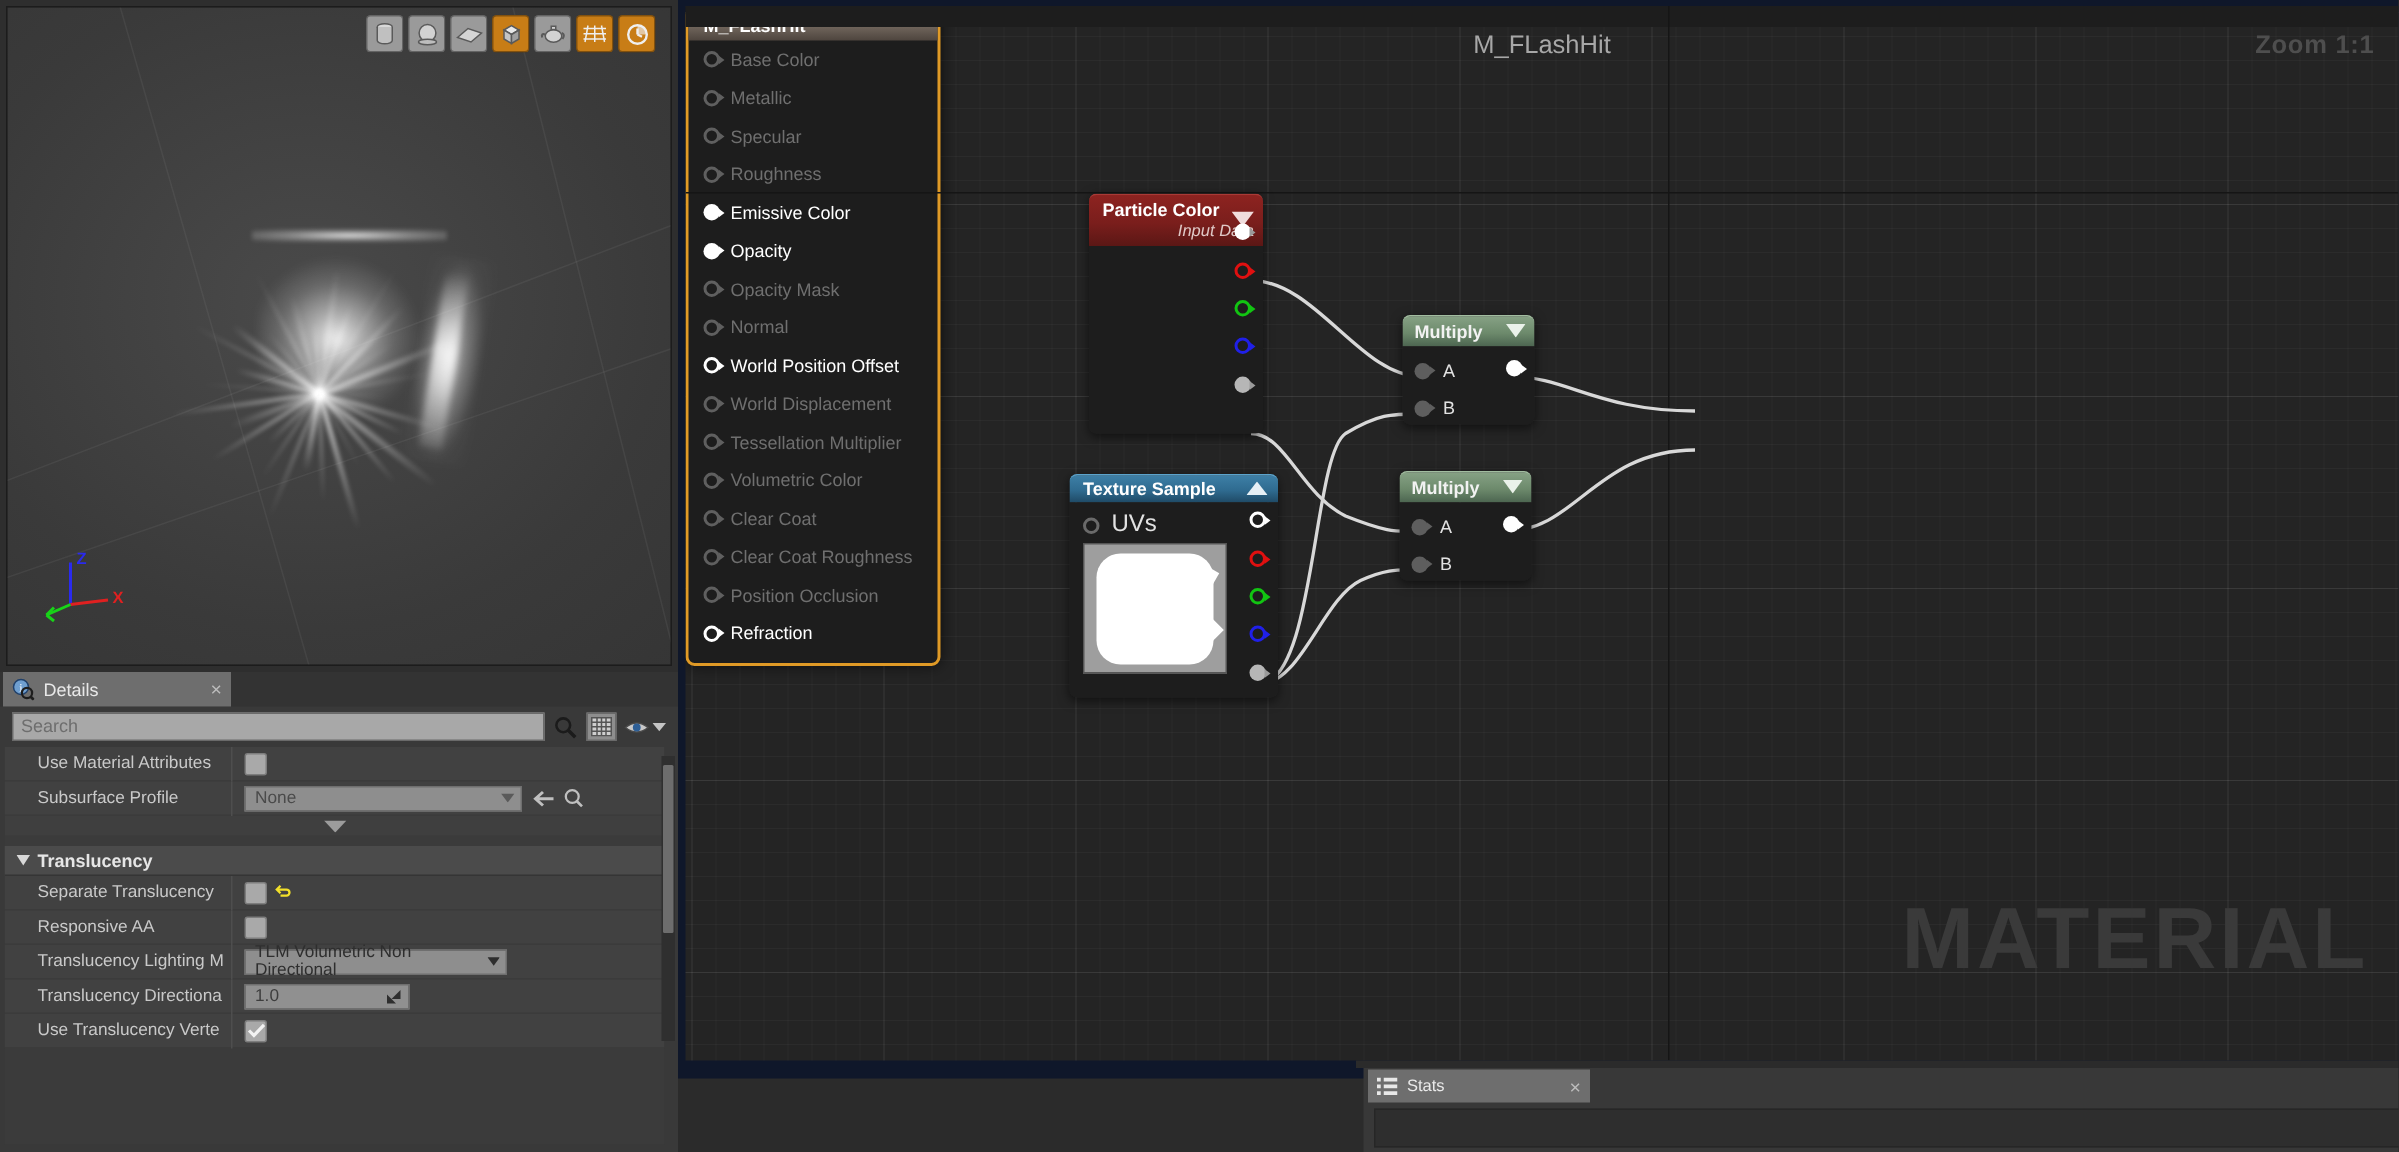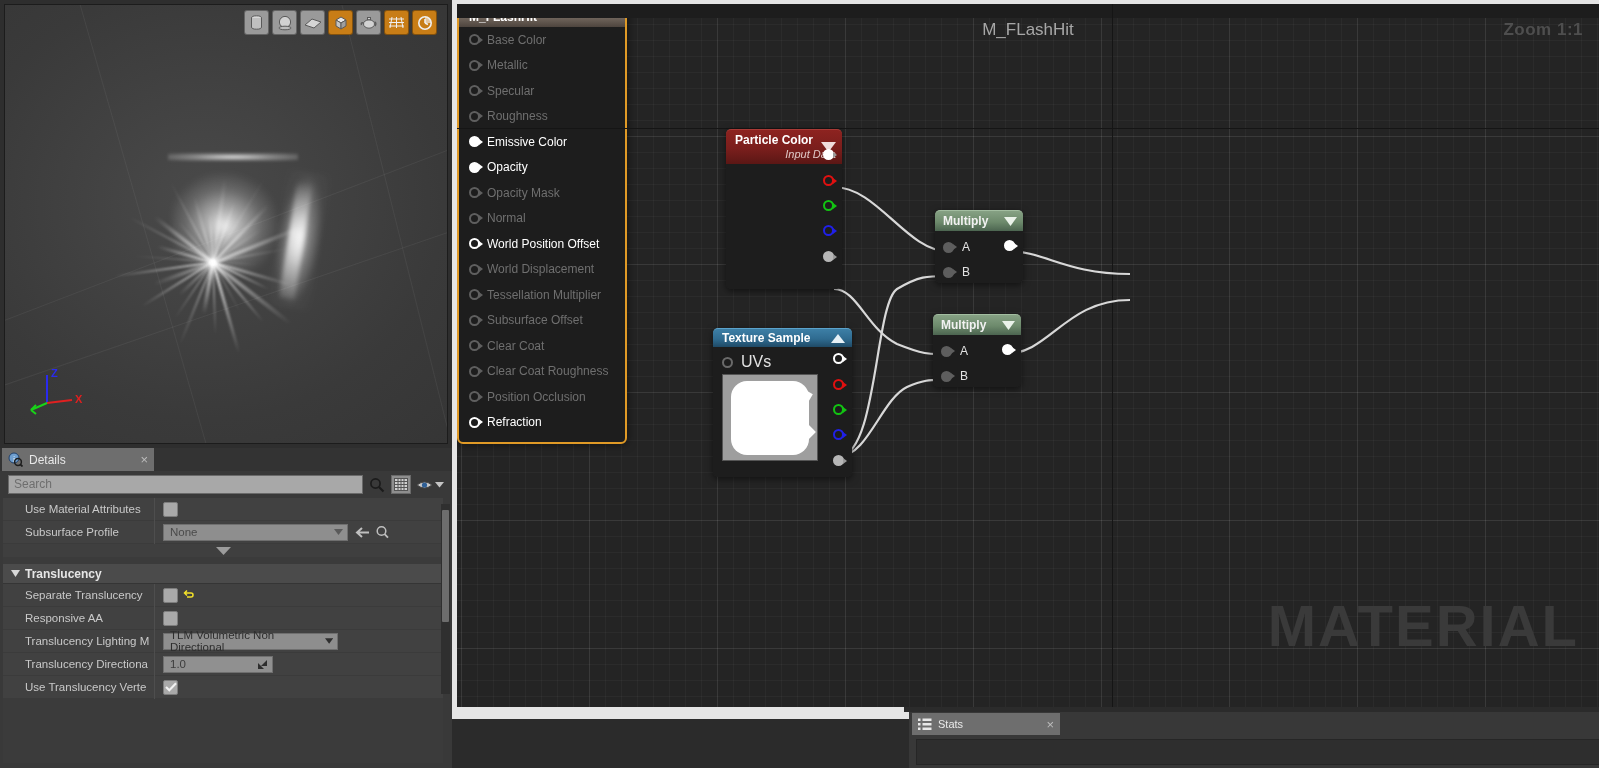--- a/index.html
+++ b/index.html
@@ -151,21 +151,21 @@
   .expander-row {
     height: 13px; background: #3f3f3f; display: flex; align-items: center; justify-content: center;
   }
   #props-scrollbar {
     position: absolute; right: 2px; top: 56px; width: 9px; height: 190px;
     background: #2f2f2f;
   }
   #props-scrollbar .thumb { position: absolute; left: 1px; top: 6px; width: 7px; height: 112px; background: #6d6d6d; border-radius: 1px; }
 
   
-  #graph-col { position: absolute; left: 452px; top: 0; width: 1147px; height: 719px; background: #e5e5e5; }
+  #graph-col { position: absolute; left: 452px; top: 0; width: 1147px; height: 719px; background: #0f172a; }
   #graph {
     position: absolute; left: 5px; top: 4px; width: 1142px; height: 703px;
     background-color: #242424;
     background-image:
       linear-gradient(to right, rgba(255,255,255,0.032) 1px, transparent 1px),
       linear-gradient(to bottom, rgba(255,255,255,0.032) 1px, transparent 1px),
       linear-gradient(to right, rgba(255,255,255,0.065) 1px, transparent 1px),
       linear-gradient(to bottom, rgba(255,255,255,0.065) 1px, transparent 1px);
     background-size: 16px 16px, 16px 16px, 128px 128px, 128px 128px;
     background-position: 4px 4px, 4px 4px, 4px 4px, 4px 4px;
@@ -197,21 +197,21 @@
     height: 35px; border-radius: 5px 5px 0 0;
     background: linear-gradient(to bottom, #8d2320 0%, #7a1e1c 55%, #5b1715 100%);
     padding: 3px 6px 0 9px; position: relative;
     border-top: 1px solid #a93a36;
   }
   #node-particle .ntitle { font-size: 12px; font-weight: bold; color: #ffffff; }
   #node-particle .nsub { font-size: 11px; font-style: italic; color: #e0c9c7; margin-top: 1px; text-align: right; }
   #node-particle .nbody { height: 125px; }
 
   
-  #node-texture { left: 256px; top: 324px; width: 139px; }
+  #node-texture { left: 256px; top: 312px; width: 139px; }
   #node-texture .nhead {
     height: 19px; border-radius: 5px 5px 0 0;
     background: linear-gradient(to bottom, #3d7fa6 0%, #2f6b90 55%, #1f4a66 100%);
     display: flex; align-items: center; justify-content: space-between;
     padding: 0 7px 0 9px;
     border-top: 1px solid #5ba3cc;
   }
   #node-texture .ntitle { font-size: 12px; font-weight: bold; color: #ffffff; }
   #node-texture .nbody { height: 130px; position: relative; }
   #tex-thumb {
@@ -810,21 +810,21 @@
                 <div class="ring" style="border-color: rgb(95, 95, 95);"></div>
                 <div class="arrow" style="display: block; border-left-color: rgb(95, 95, 95);"></div>
               </div>
               <span class="out-label off">Tessellation Multiplier</span>
             </div>
             <div class="out-row">
               <div class="pin in">
                 <div class="ring" style="border-color: rgb(95, 95, 95);"></div>
                 <div class="arrow" style="display: block; border-left-color: rgb(95, 95, 95);"></div>
               </div>
-              <span class="out-label off">Subsurface Offset</span>
+              <span class="out-label off">Volumetric Color</span>
             </div>
             <div class="out-row">
               <div class="pin in">
                 <div class="ring" style="border-color: rgb(95, 95, 95);"></div>
                 <div class="arrow" style="display: block; border-left-color: rgb(95, 95, 95);"></div>
               </div>
               <span class="out-label off">Clear Coat</span>
             </div>
             <div class="out-row">
               <div class="pin in">

